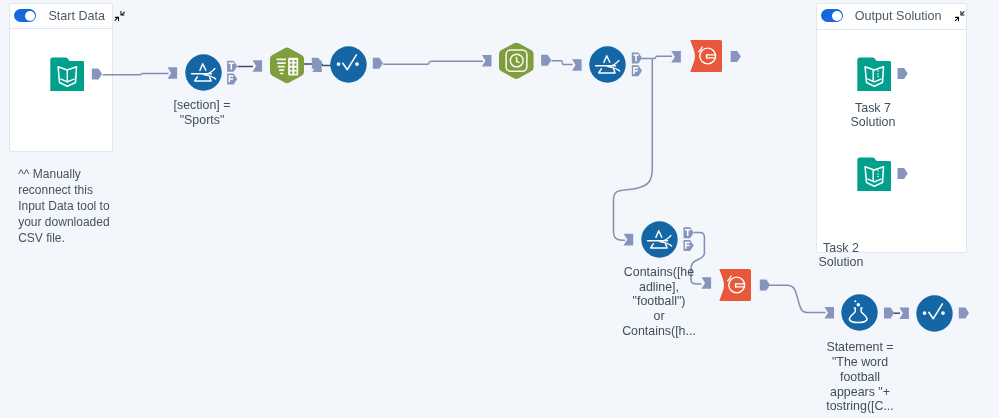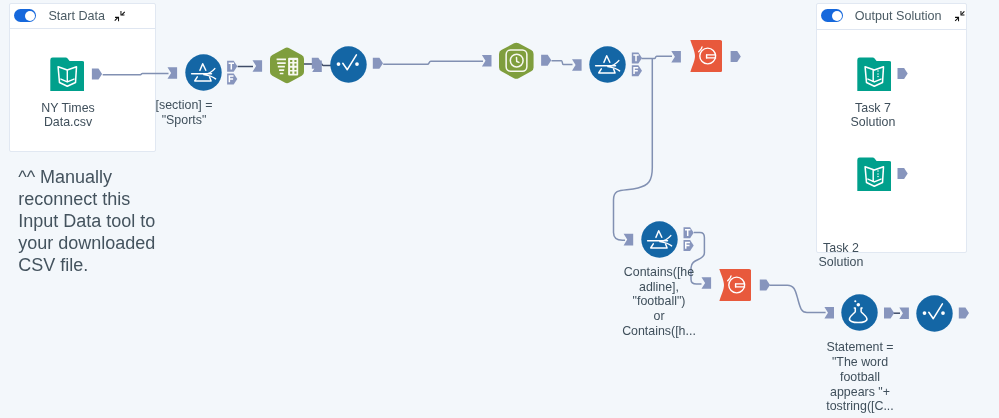--- a/index.html
+++ b/index.html
@@ -15,28 +15,28 @@
   .chdr{position:relative;height:25.5px;border-bottom:1.2px solid #dfe6f1;box-sizing:border-box;}
   .ctitle{position:absolute;font-size:12.6px;color:#4b5b64;white-space:nowrap;top:4.9px;}
 
   .toggle{position:absolute;width:21.3px;height:12.9px;border-radius:6.5px;background:#1668dc;left:4.3px;top:5.4px;}
   .toggle .knob{position:absolute;right:1.1px;top:1.45px;width:10px;height:10px;border-radius:50%;background:#fff;}
   .collapse{position:absolute;width:14px;height:14px;top:6px;}
 
   .tool{position:absolute;}
   .label{position:absolute;text-align:center;font-size:12.4px;line-height:14.8px;color:#3f4f5b;
          white-space:pre;}
-  .note{position:absolute;font-size:18px;line-height:22px;color:#44535e;white-space:pre;}
+  .note{position:absolute;font-size:12px;line-height:16px;color:#44535e;white-space:pre;}
 </style>
 </head>
 <body>
 
 <div id="canvas">
 
-  <div class="container" style="left:9.2px;top:2.9px;width:147px;height:149.4px;">
+  <div class="container" style="left:9.2px;top:2.9px;width:104px;height:149.4px;">
     <div class="chdr">
       <div class="toggle">
           <div class="knob"></div>
         </div>
       <div class="ctitle" style="left:38.2px;">Start Data</div>
       <svg class="collapse" style="left:104.8px;top:6.7px;width:9.5px;height:10.4px;overflow:visible;" viewBox="0 0 9.5 10.4">
           <g fill="#0b0b0b">
           <path d="M5.45 0.1 h1.0 v3.4 h3.0 v1.05 h-4.0 z"></path>
           <path d="M9.4 0.45 l0.7 0.7 l-3.0 3.0 l-0.7 -0.7 z"></path>
           <path d="M4.05 10.3 h-1.0 v-3.4 h-3.0 v-1.05 h4.0 z"></path>
@@ -284,23 +284,21 @@
       <path d="M16.2 13.1 L16.2 24.9" fill="none" stroke="#fff" stroke-width="1.45"></path>
       <g fill="#fff">
         <circle cx="21.0" cy="14.1" r="0.75"></circle>
         <circle cx="21.0" cy="17.0" r="0.75"></circle>
         <circle cx="21.0" cy="19.6" r="0.75"></circle>
       </g>
       <path d="M10.9 22.1 L17.3 24.9 L24.0 22.1" fill="none" stroke="#fff" stroke-width="1.45" stroke-linecap="round" stroke-linejoin="round"></path>
     </g>
   </svg>
 
-  <div class="label" style="left:8px;top:100.7px;width:120px;">NY Times
-Data.csv</div>
-  <div class="label" style="left:124px;top:98.3px;width:120px;">[section] =
+  <div class="label" style="left:142px;top:98.3px;width:120px;">[section] =
 "Sports"</div>
   <div class="label" style="left:599px;top:264.8px;width:120px;">Contains([he
 adline],
 "football")
 or
 Contains([h...</div>
   <div class="label" style="left:800px;top:340.2px;width:120px;">Statement =
 "The word
 football
 appears "+

